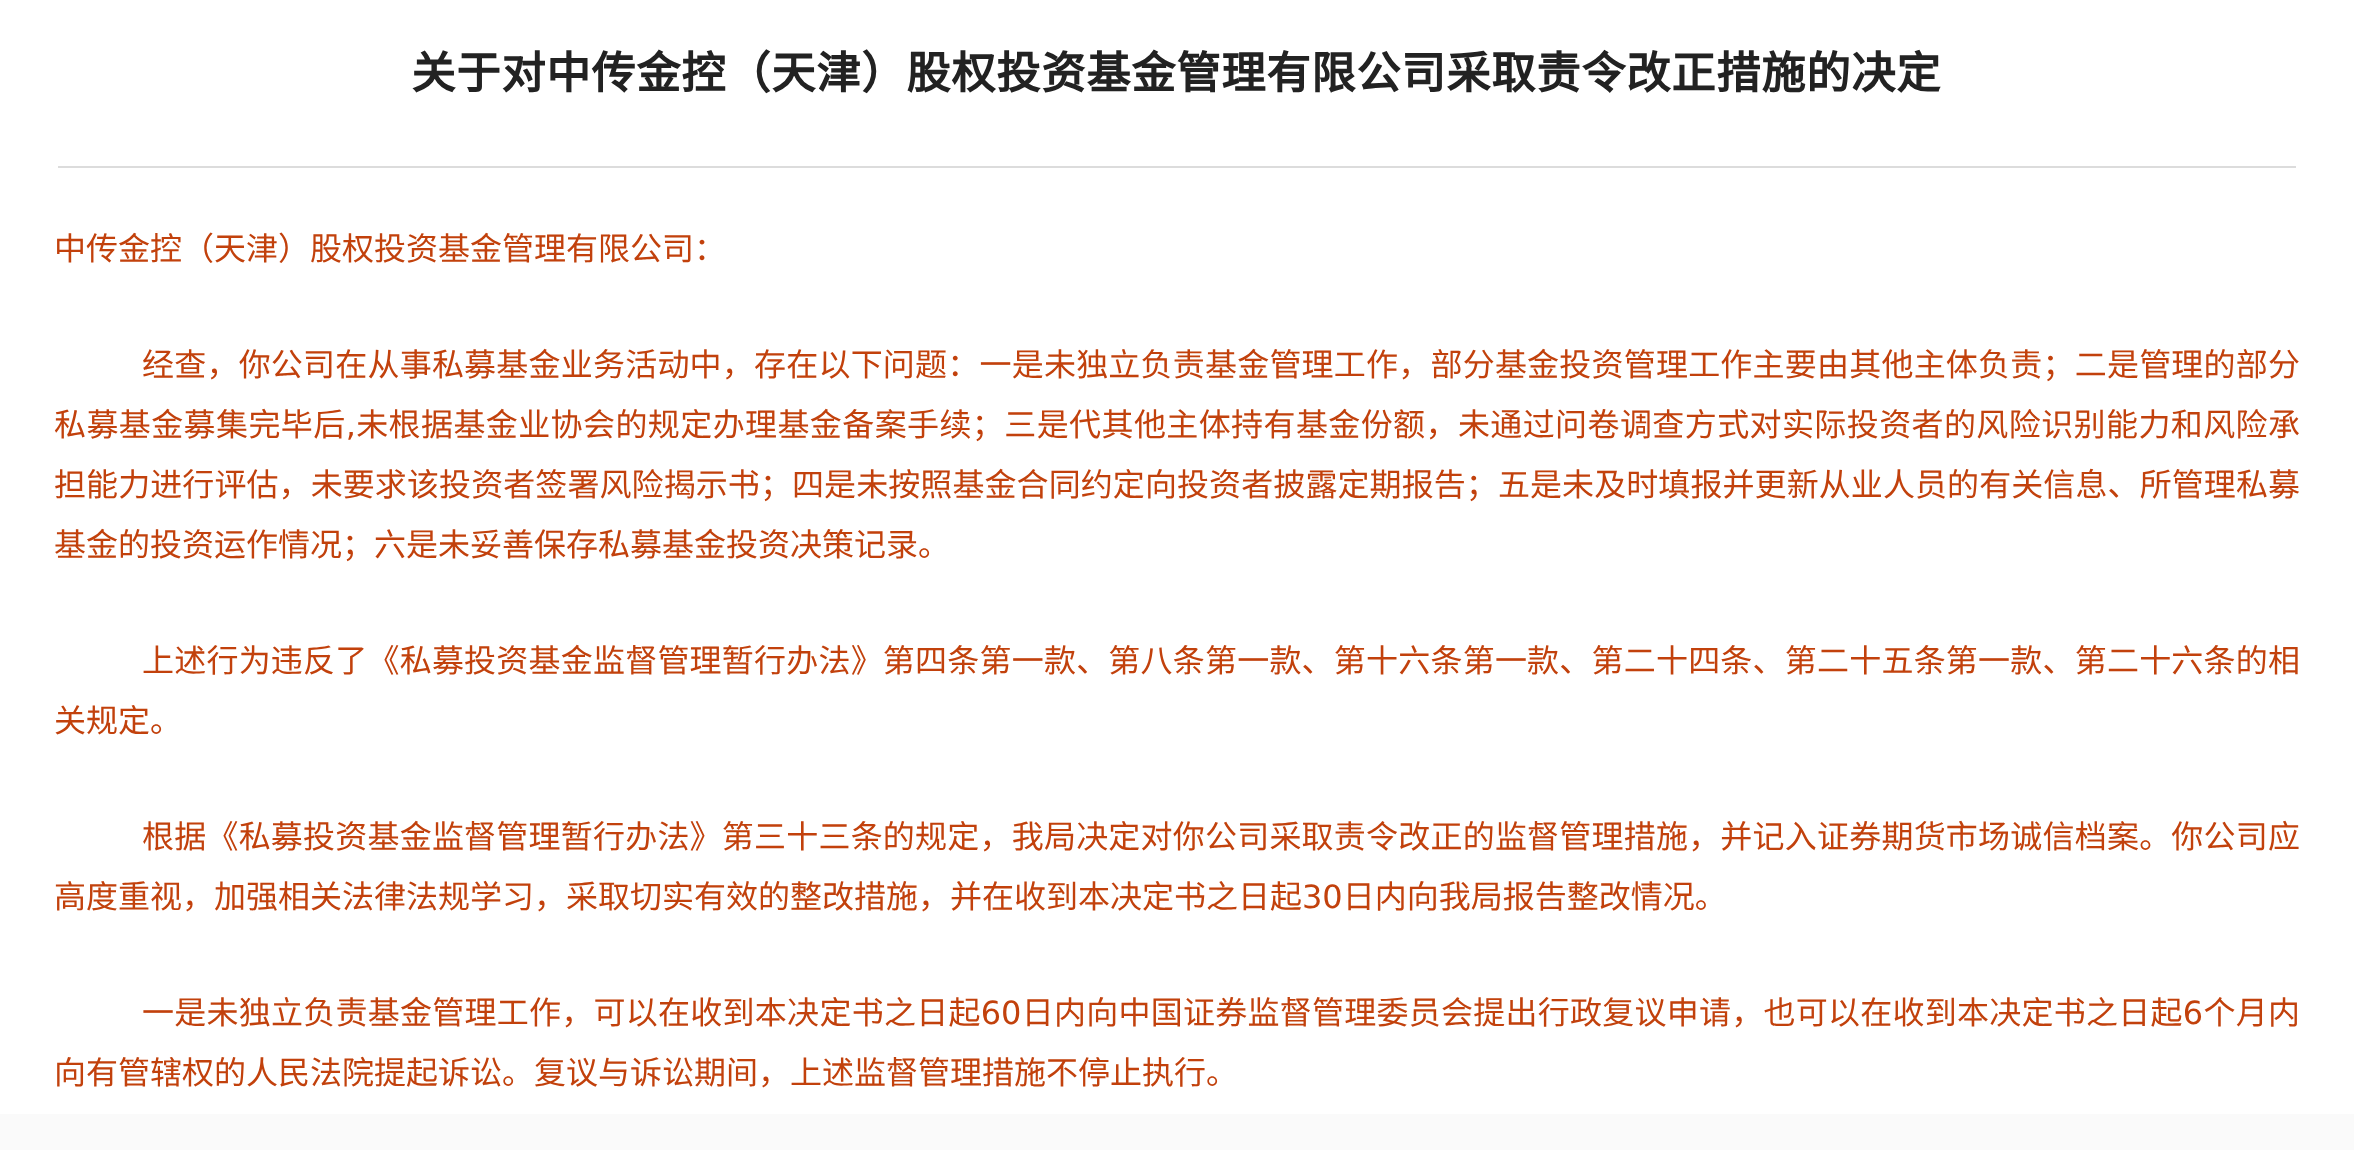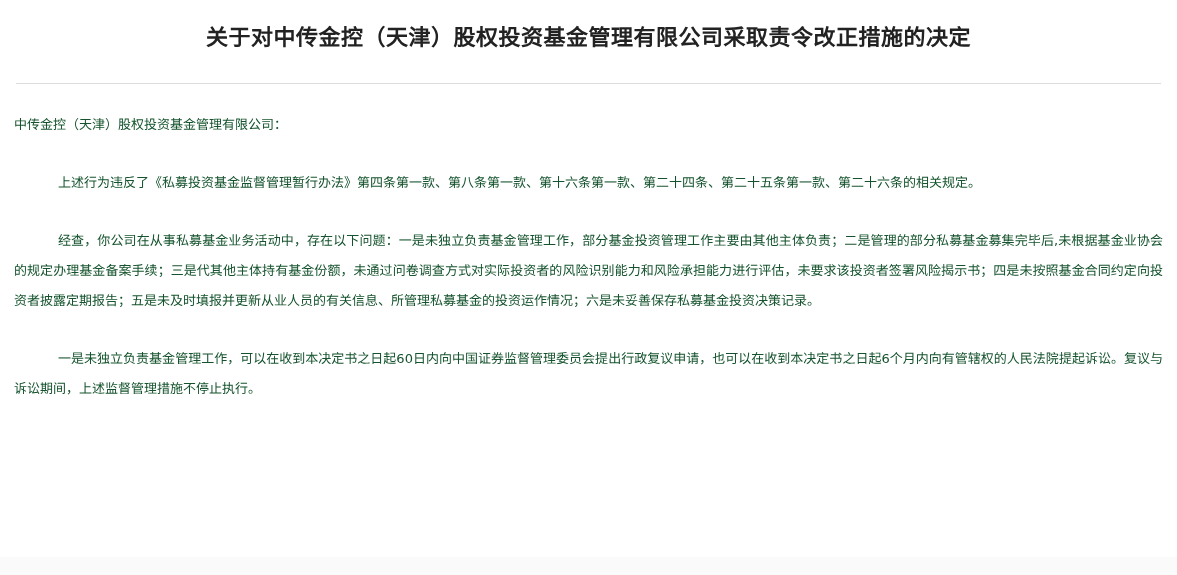--- a/index.html
+++ b/index.html
@@ -11,43 +11,43 @@
     width: 1177px;
     height: 575px;
     overflow: hidden;
     position: relative;
     font-family: "DejaVu Sans", "Liberation Sans", sans-serif;
   }
   .doc-page {
     width: 100%;
     height: 100%;
     box-sizing: border-box;
-    padding: 0 14px;
+    padding: 0 27px;
     background: #ffffff;
   }
   .doc-title {
     margin: 0;
     padding-top: 22px;
     font-family: "DejaVu Serif", "Liberation Serif", serif;
     font-weight: 700;
     font-size: 22px;
     line-height: 30px;
     text-align: center;
     color: #222222;
     letter-spacing: 0.5px;
   }
   .title-divider {
     border: none;
     border-top: 1px solid #dcdcdc;
     height: 0;
     margin: 31px 2px 0 2px;
   }
   .doc-body {
-    color: #14532d;
-    font-size: 13px;
+    color: #c2410c;
+    font-size: 16px;
     line-height: 30px;
     text-align: justify;
   }
   .salutation {
     margin: 26px 0 0 0;
   }
   .doc-body p.para {
     margin: 28px 0 0 0;
     text-indent: 44px;
   }
@@ -64,22 +64,23 @@
 <body>
 
 <div class="doc-page">
   <h1 class="doc-title">关于对中传金控（天津）股权投资基金管理有限公司采取责令改正措施的决定</h1>
 
   <hr class="title-divider">
 
   <div class="doc-body">
     <p class="salutation">中传金控（天津）股权投资基金管理有限公司：</p>
 
+    <p class="para">经查，你公司在从事私募基金业务活动中，存在以下问题：一是未独立负责基金管理工作，部分基金投资管理工作主要由其他主体负责；二是管理的部分私募基金募集完毕后,未根据基金业协会的规定办理基金备案手续；三是代其他主体持有基金份额，未通过问卷调查方式对实际投资者的风险识别能力和风险承担能力进行评估，未要求该投资者签署风险揭示书；四是未按照基金合同约定向投资者披露定期报告；五是未及时填报并更新从业人员的有关信息、所管理私募基金的投资运作情况；六是未妥善保存私募基金投资决策记录。</p>
+
     <p class="para">上述行为违反了《私募投资基金监督管理暂行办法》第四条第一款、第八条第一款、第十六条第一款、第二十四条、第二十五条第一款、第二十六条的相关规定。</p>
 
-    <p class="para">经查，你公司在从事私募基金业务活动中，存在以下问题：一是未独立负责基金管理工作，部分基金投资管理工作主要由其他主体负责；二是管理的部分私募基金募集完毕后,未根据基金业协会的规定办理基金备案手续；三是代其他主体持有基金份额，未通过问卷调查方式对实际投资者的风险识别能力和风险承担能力进行评估，未要求该投资者签署风险揭示书；四是未按照基金合同约定向投资者披露定期报告；五是未及时填报并更新从业人员的有关信息、所管理私募基金的投资运作情况；六是未妥善保存私募基金投资决策记录。</p>
-
+    <p class="para">根据《私募投资基金监督管理暂行办法》第三十三条的规定，我局决定对你公司采取责令改正的监督管理措施，并记入证券期货市场诚信档案。你公司应高度重视，加强相关法律法规学习，采取切实有效的整改措施，并在收到本决定书之日起30日内向我局报告整改情况。</p>
 
     <p class="para">一是未独立负责基金管理工作，可以在收到本决定书之日起60日内向中国证券监督管理委员会提出行政复议申请，也可以在收到本决定书之日起6个月内向有管辖权的人民法院提起诉讼。复议与诉讼期间，上述监督管理措施不停止执行。</p>
   </div>
 </div>
 
 <div class="page-bottom-strip"></div>
 
 </body></html>

